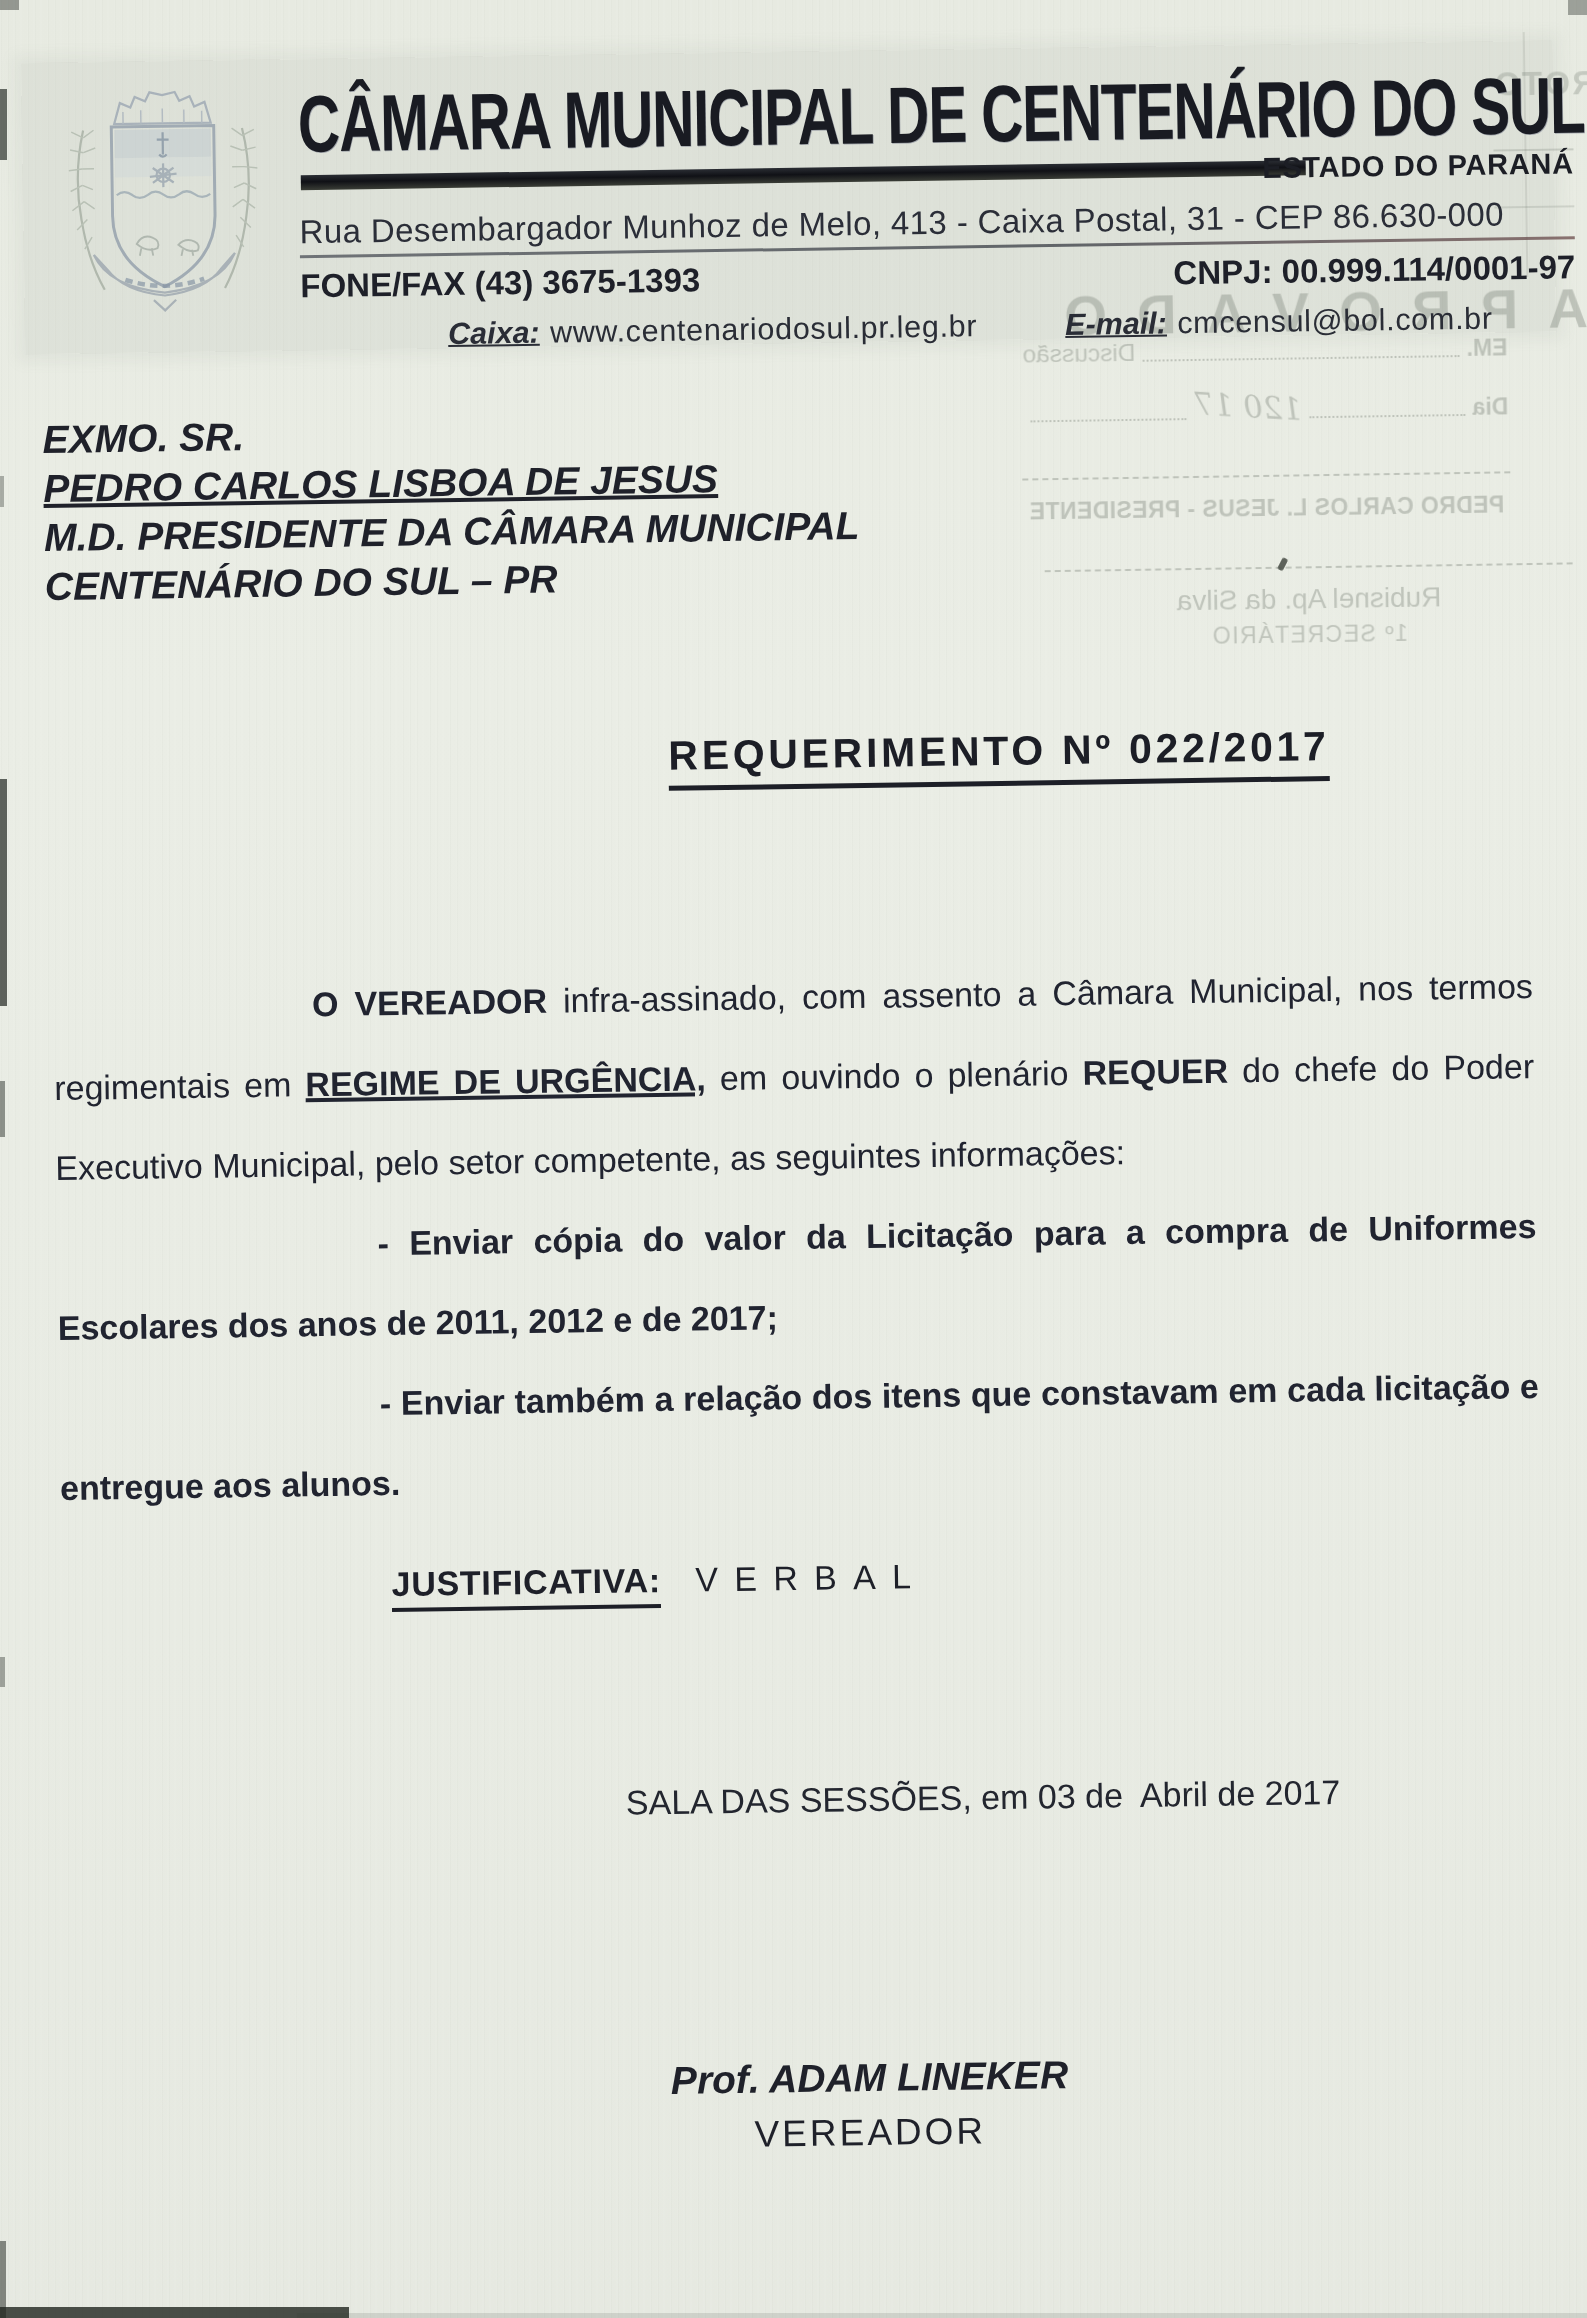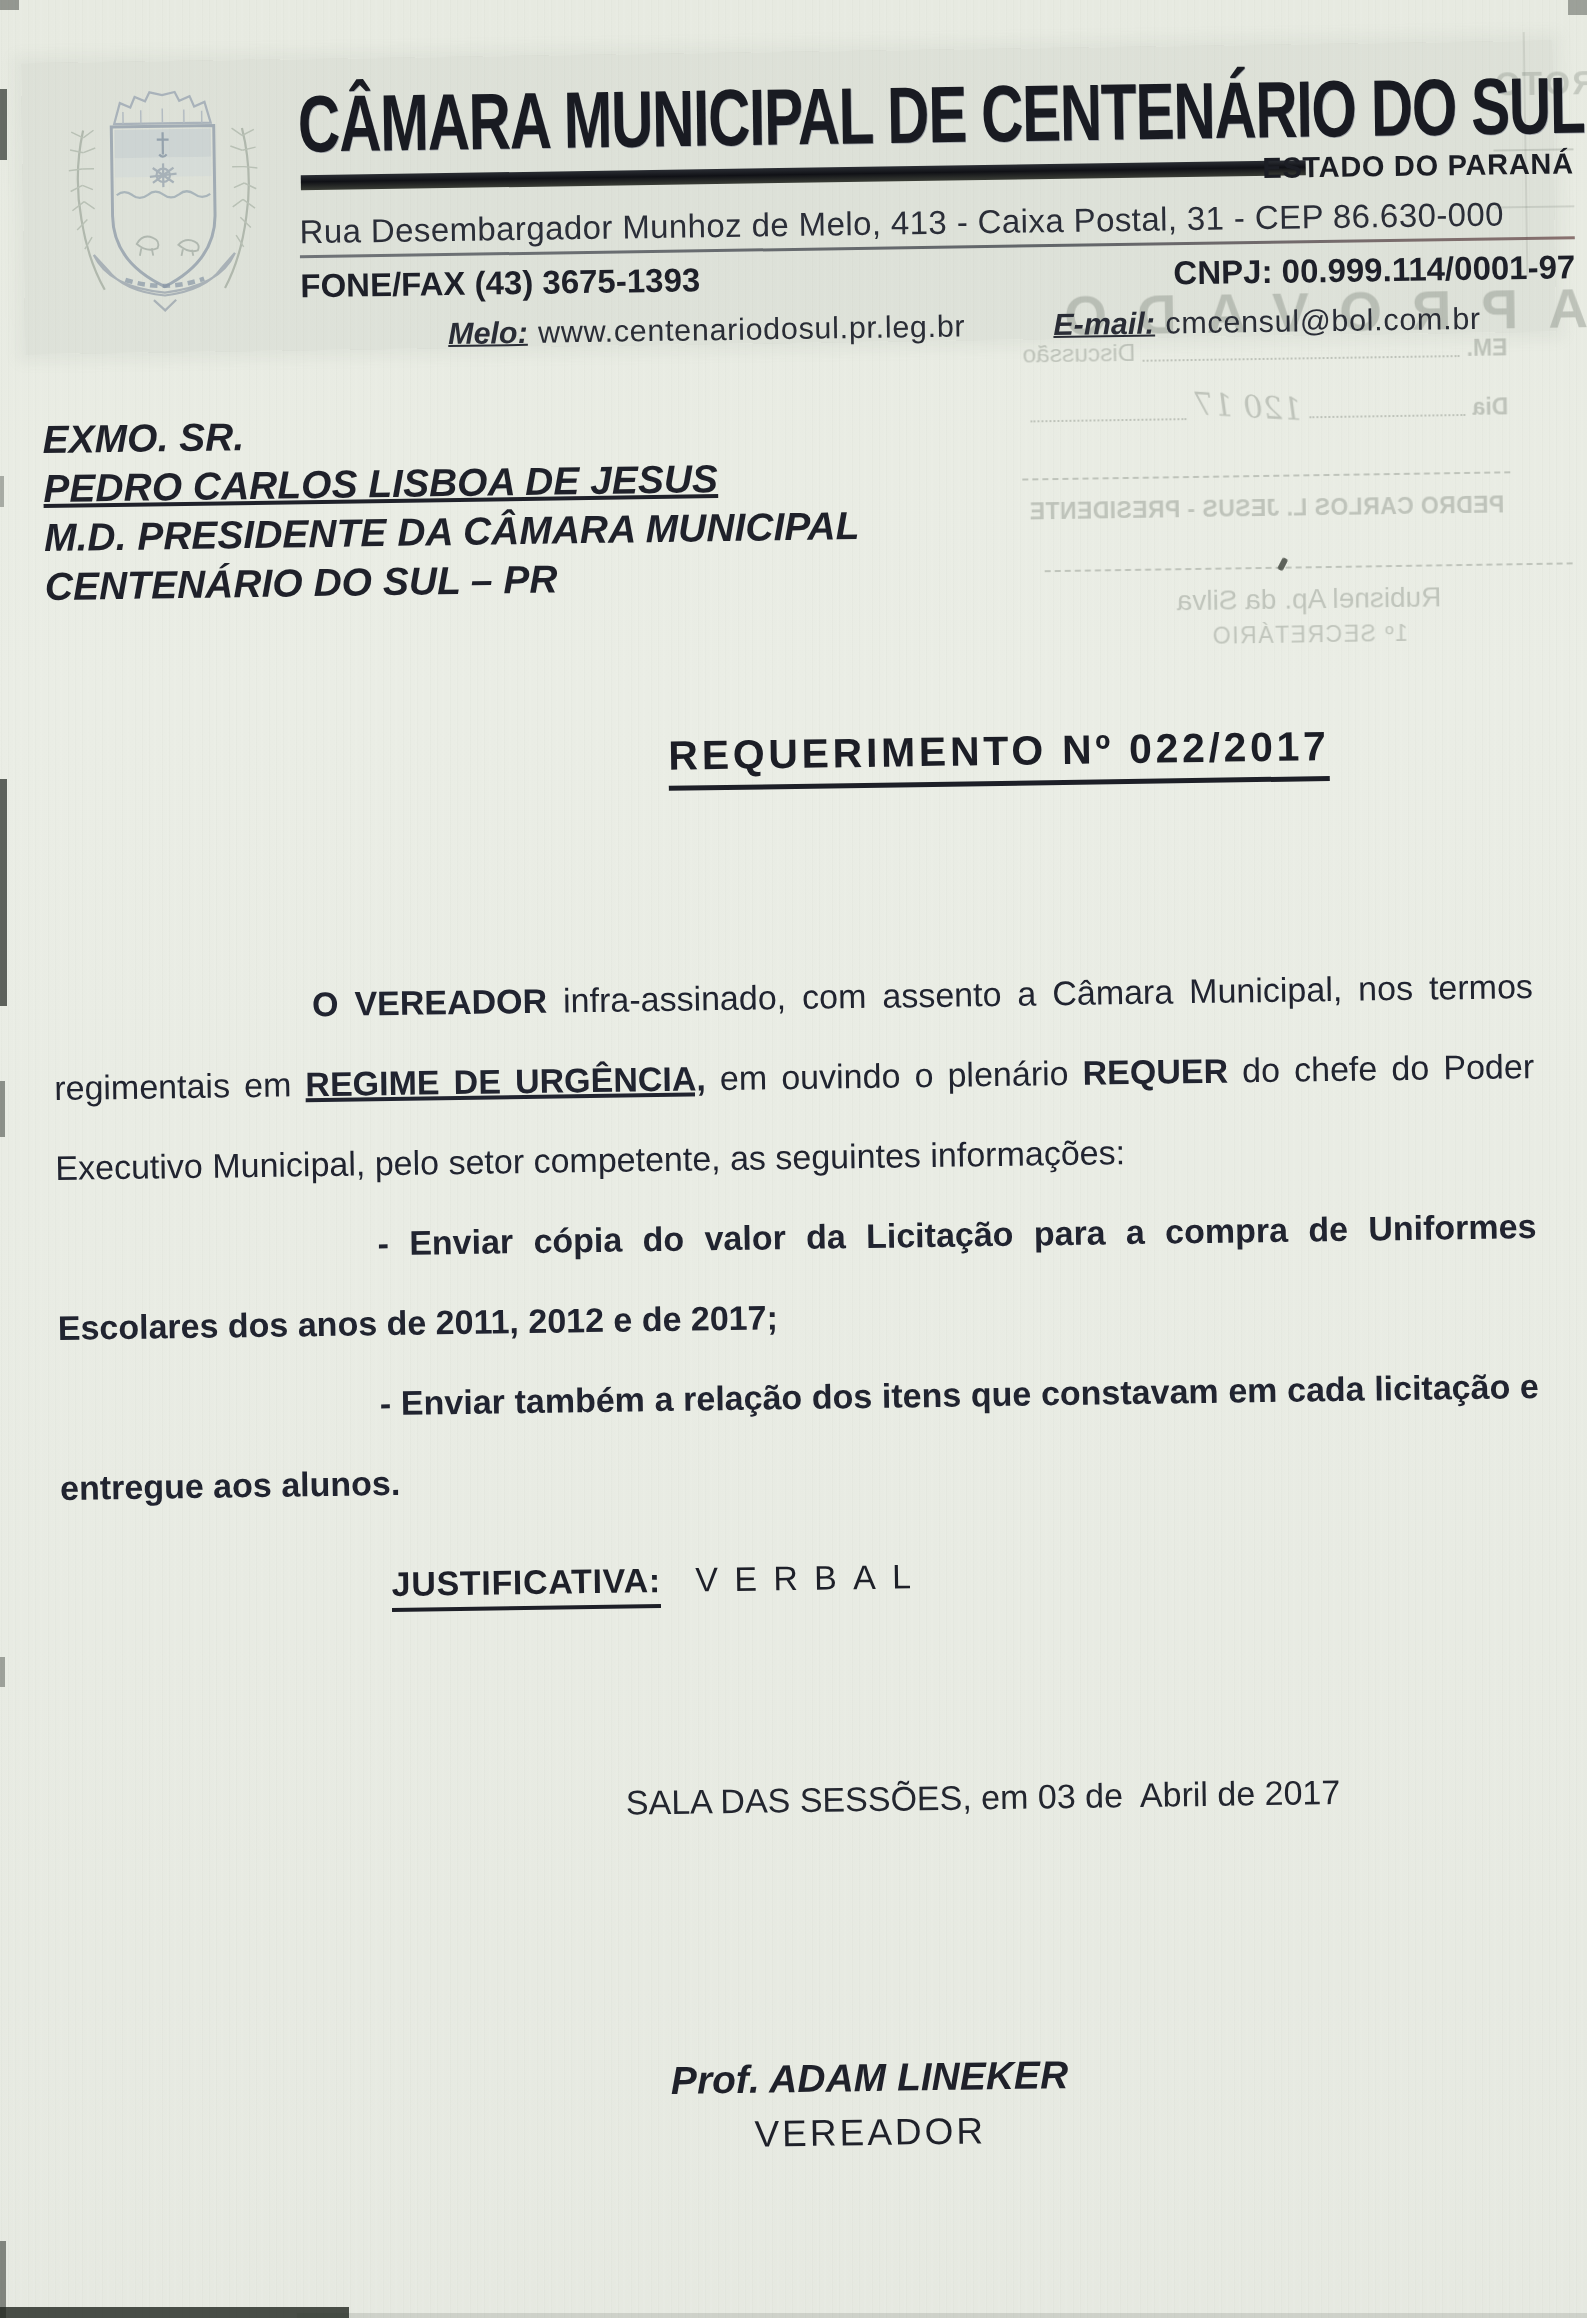--- a/index.html
+++ b/index.html
@@ -173,21 +173,21 @@
         <div class="thick-rule"></div>
         <div class="state-line">ESTADO DO PARANÁ</div>
       </div>
       <div class="address-line">Rua Desembargador Munhoz de Melo, 413 - Caixa Postal, 31 - CEP 86.630-000</div>
       <div class="thin-rule"></div>
       <div class="phone-row">
         <span>FONE/FAX (43) 3675-1393</span>
         <span>CNPJ: 00.999.114/0001-97</span>
       </div>
       <div class="site-row">
-        <span class="lbl-ital">Melo:</span>
+        <span class="lbl-ital">Caixa:</span>
         <span class="site-val">www.centenariodosul.pr.leg.br</span>
         <span class="lbl-ital email-group">E-mail:</span>
         <span class="site-val">cmcensul@bol.com.br</span>
       </div>
     </div>
 
     <div class="addressee">
       <div>EXMO. SR.</div>
       <div class="addr-u">PEDRO CARLOS LISBOA DE JESUS</div>
       <div>M.D. PRESIDENTE DA CÂMARA MUNICIPAL</div>

